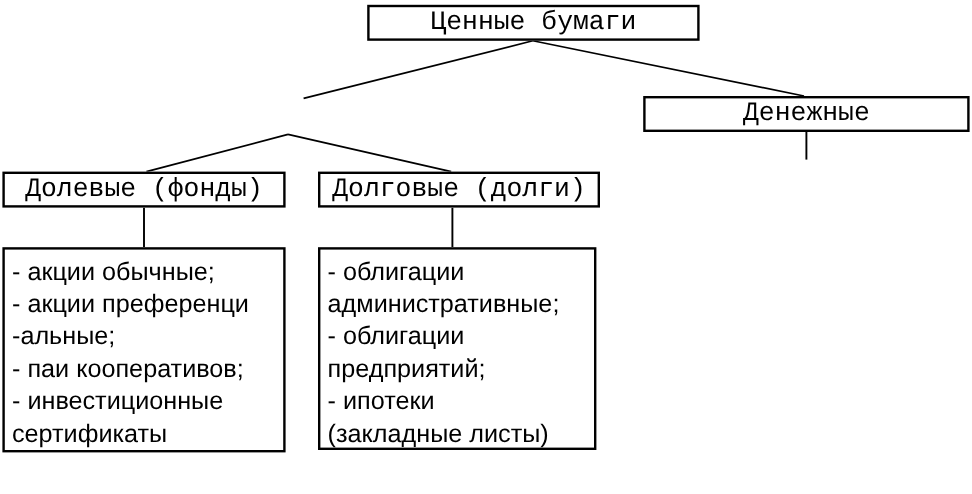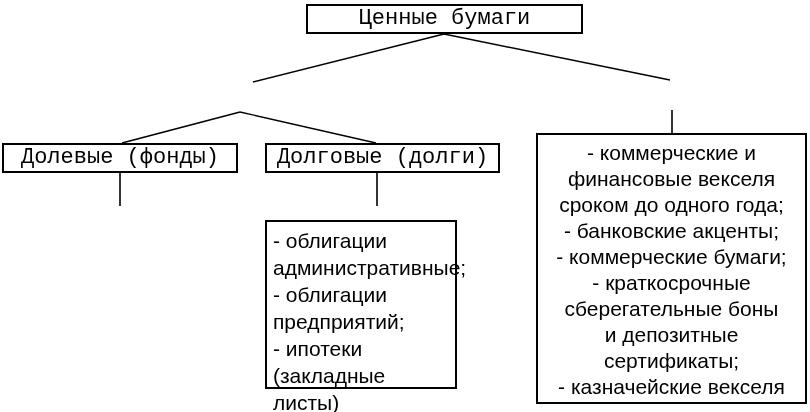--- a/index.html
+++ b/index.html
@@ -50,21 +50,21 @@
     padding: 5px 2px 0 2px;
     line-height: 26px;
   }
   
   #box-root      { left: 306px; top: 4px;   width: 277px; height: 30px; }
   #box-fondovye  { left: 92px;  top: 82px;  width: 316px; height: 30px; }
   #box-denezhnye { left: 536px; top: 80px;  width: 272px; height: 30px; }
   #box-dolevye   { left: 2px;   top: 143px; width: 236px; height: 30px; }
   #box-dolgovye  { left: 265px; top: 143px; width: 235px; height: 30px; }
   #box-list-left { left: 2px;   top: 206px; width: 236px; height: 171px; }
-  #box-list-mid  { left: 265px; top: 220px; width: 192px; height: 169px; }
+  #box-list-mid  { left: 265px; top: 206px; width: 232px; height: 169px; }
   #box-list-right{ left: 536px; top: 133px; width: 271px; height: 271px; }
 </style>
 </head>
 <body>
 
 <div class="canvas">
 
   <svg class="connectors" viewBox="0 0 810 412" xmlns="http://www.w3.org/2000/svg">
     <line x1="444" y1="34" x2="253" y2="82" stroke="#000" stroke-width="1.4"></line>
     <line x1="444" y1="34" x2="670" y2="80" stroke="#000" stroke-width="1.4"></line>
@@ -73,41 +73,40 @@
     <line x1="120" y1="173" x2="120" y2="206" stroke="#000" stroke-width="1.6"></line>
     <line x1="377" y1="173" x2="377" y2="206" stroke="#000" stroke-width="1.6"></line>
     <line x1="672" y1="110" x2="672" y2="133" stroke="#000" stroke-width="1.6"></line>
   </svg>
 
   <div class="box head" id="box-root">
     <span>Ценные бумаги</span>
   </div>
 
 
+  <div class="box head" id="box-denezhnye">
+    <span>Денежные</span>
+  </div>
 
   <div class="box head" id="box-dolgovye">
     <span>Долговые (долги)</span>
   </div>
 
   <div class="box head" id="box-dolevye">
     <span>Долевые (фонды)</span>
   </div>
 
+  <div class="box details details-left" id="box-list-left">- акции обычные;
+- акции преференци
+-альные;
+- паи кооперативов;
+- инвестиционные
+сертификаты</div>
 
   <div class="box details details-left" id="box-list-mid">- облигации
 административные;
 - облигации
 предприятий;
 - ипотеки
 (закладные листы)</div>
 
-  <div class="box details details-center" id="box-list-right">- коммерческие и
-финансовые векселя
-сроком до одного года;
-- банковские акценты;
-- коммерческие бумаги;
-- краткосрочные
-сберегательные боны
-и депозитные
-сертификаты;
-- казначейские векселя</div>
 
 </div>
 
 </body></html>

